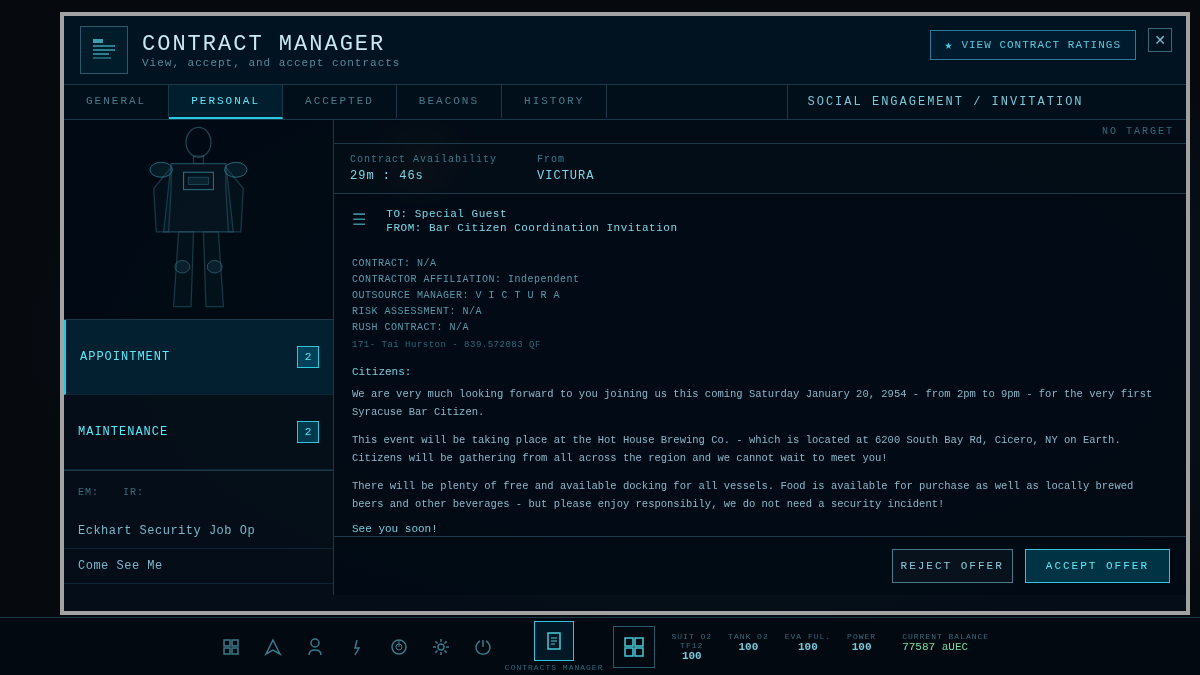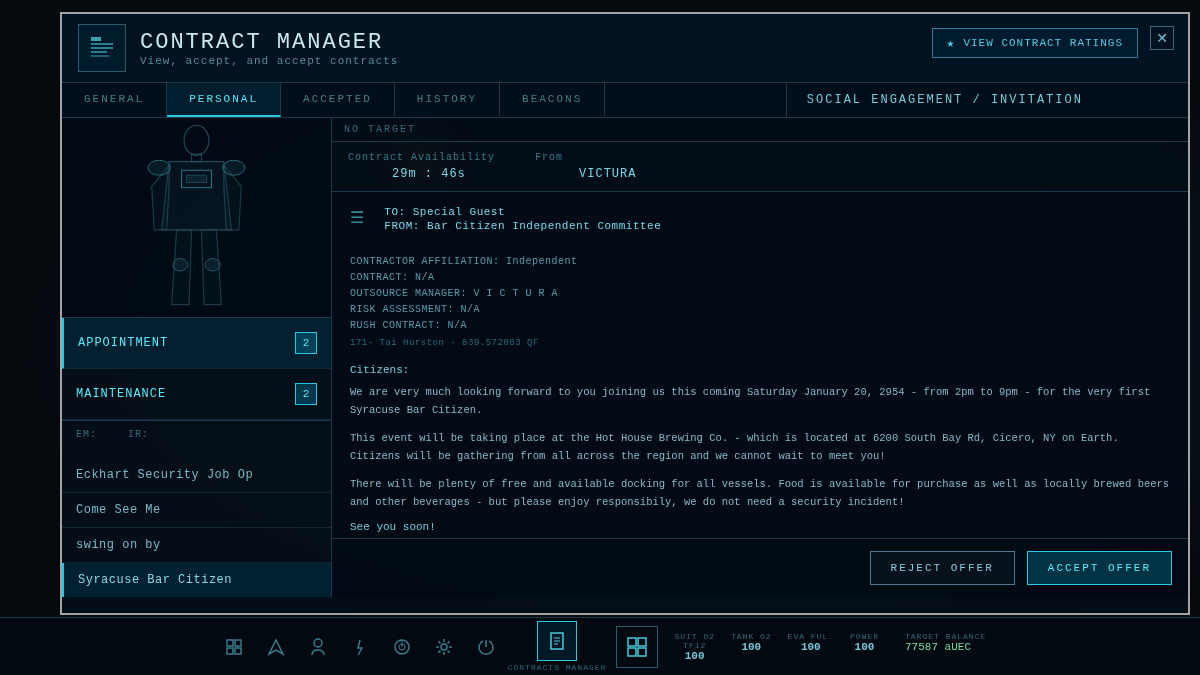--- a/index.html
+++ b/index.html
@@ -21,21 +21,21 @@
     }
 
     
     .modal {
       position: absolute;
       top: 12px;
       left: 60px;
       right: 10px;
       bottom: 60px;
       background: rgba(5, 15, 25, 0.92);
-      border: 2px solid #a3a3a3;
+      border: 4px solid #a3a3a3;
       z-index: 10;
     }
 
     
     .modal-header {
       display: flex;
       align-items: center;
       padding: 10px 16px;
       border-bottom: 1px solid #1a3a4a;
       background: rgba(0,20,35,0.8);
@@ -180,21 +180,21 @@
     }
 
     .category-items {
       flex: 1;
     }
 
     .category-item {
       display: flex;
       align-items: center;
       justify-content: space-between;
-      padding: 14px 14px;
+      padding: 26px 14px;
       border-bottom: 1px solid #0f2535;
       cursor: pointer;
     }
 
     .category-item.active {
       background: rgba(0,50,70,0.5);
       border-left: 2px solid #2ac8e0;
     }
 
     .category-label {
@@ -211,22 +211,22 @@
       width: 22px;
       height: 22px;
       display: flex;
       align-items: center;
       justify-content: center;
       font-size: 11px;
     }
 
     .em-ir-row {
       display: flex;
-      gap: 31px;
-      padding: 8px 14px;
+      gap: 24px;
+      padding: 16px 14px;
       color: #3a6a7a;
       font-size: 10px;
       letter-spacing: 1px;
       border-top: 1px solid #1a3a4a;
     }
 
     
     .contract-list {
       flex: 1;
       overflow-y: auto;
@@ -249,20 +249,21 @@
 
     
     .right-panel {
       flex: 1;
       display: flex;
       flex-direction: column;
     }
 
     .right-panel-header {
       display: flex;
+      justify-content: flex-end;
       padding: 6px 12px;
       border-bottom: 1px solid #1a3a4a;
       background: rgba(0,10,20,0.5);
     }
 
     .no-target-label {
       color: #3a6a7a;
       font-size: 10px;
       letter-spacing: 2px;
       text-transform: uppercase;
@@ -285,21 +286,20 @@
     .meta-label {
       color: #3a7a8a;
       font-size: 10px;
       letter-spacing: 1px;
     }
 
     .meta-value {
       color: #7ad8e8;
       font-size: 12px;
       letter-spacing: 1px;
-      margin-left: 44px;
     }
 
     
     .message-body {
       flex: 1;
       padding: 14px 18px;
       overflow-y: auto;
       background: rgba(0,8,18,0.6);
     }
 
@@ -370,21 +370,21 @@
       gap: 12px;
       padding: 12px 16px;
       background: rgba(0,10,20,0.8);
       border-top: 1px solid #1a3a4a;
     }
 
     .reject-btn {
       background: rgba(10,20,30,0.8);
       border: 1px solid #4a7a8a;
       color: #8ac8d8;
-      padding: 10px 20px;
+      padding: 10px 8px;
       font-family: inherit;
       font-size: 11px;
       letter-spacing: 2px;
       text-transform: uppercase;
       cursor: pointer;
     }
 
     .accept-btn {
       background: rgba(0,70,90,0.7);
       border: 1px solid #2ac8e0;
@@ -556,24 +556,24 @@
     <div class="tab">
       <span>GENERAL</span>
     </div>
     <div class="tab active">
       <span>PERSONAL</span>
     </div>
     <div class="tab">
       <span>ACCEPTED</span>
     </div>
     <div class="tab">
+      <span>BEACONS</span>
+    </div>
+    <div class="tab">
       <span>HISTORY</span>
-    </div>
-    <div class="tab">
-      <span>BEACONS</span>
     </div>
     <div class="tab-divider"></div>
     <div class="tab-title">Social Engagement / Invitation</div>
   </div>
 
   <div class="content-area">
 
     <div class="left-panel">
 
       <div class="avatar-section">
@@ -650,27 +650,27 @@
           <span class="meta-label">From</span>
           <span class="meta-value">VICTURA</span>
         </div>
       </div>
 
       <div class="message-body">
         <div style="display:flex; gap:10px; margin-bottom:12px;">
           <span class="msg-icon">☰</span>
           <div>
             <div class="msg-to">TO: Special Guest</div>
-            <div class="msg-from">FROM: Bar Citizen Independent Committee</div>
+            <div class="msg-from">FROM: Bar Citizen Coordination Invitation</div>
           </div>
         </div>
 
         <div class="msg-details">
+          <p>CONTRACT: N/A</p>
           <p>CONTRACTOR AFFILIATION: Independent</p>
-          <p>CONTRACT: N/A</p>
           <p>OUTSOURCE MANAGER:  V I C T U R A</p>
           <p>RISK ASSESSMENT: N/A</p>
           <p>RUSH CONTRACT: N/A</p>
           <p style="color:#2a6a7a; font-size:9px; margin-top:2px;">171- Tai Hurston - 839.572083 QF</p>
         </div>
 
         <div class="msg-greeting">Citizens:</div>
 
         <p class="msg-paragraph">We are very much looking forward to you joining us this coming Saturday January 20, 2954 - from 2pm to 9pm - for the very first Syracuse Bar Citizen.</p>
         <p class="msg-paragraph">This event will be taking place at the Hot House Brewing Co. - which is located at 6200 South Bay Rd, Cicero, NY on Earth. Citizens will be gathering from all across the region and we cannot wait to meet you!</p>
@@ -782,17 +782,17 @@
     </div>
     <div class="stat-item">
       <span class="stat-label">EVA FUL.</span>
       <span class="stat-value">100</span>
     </div>
     <div class="stat-item">
       <span class="stat-label">POWER</span>
       <span class="stat-value">100</span>
     </div>
     <div class="balance-section">
-      <span class="balance-label">TARGET BALANCE</span>
+      <span class="balance-label">CURRENT BALANCE</span>
       <span class="balance-value">77587 aUEC</span>
     </div>
   </div>
 </div>
 
 </body></html>

